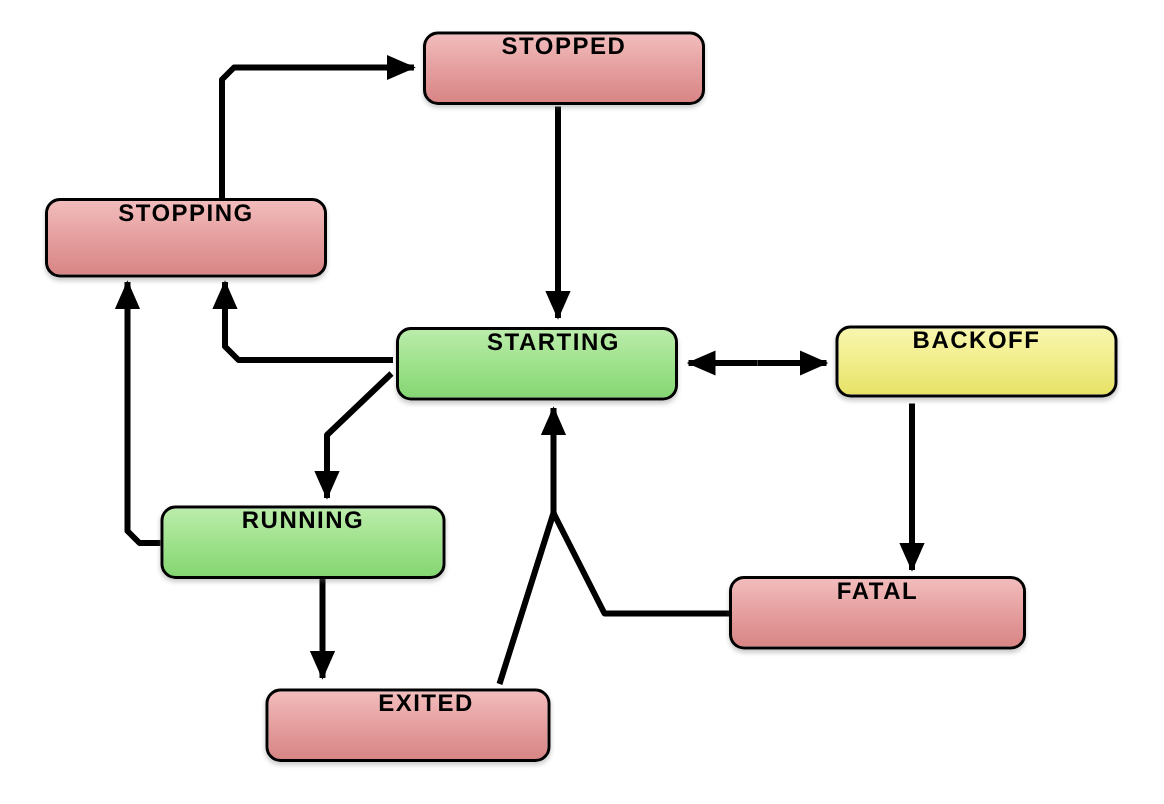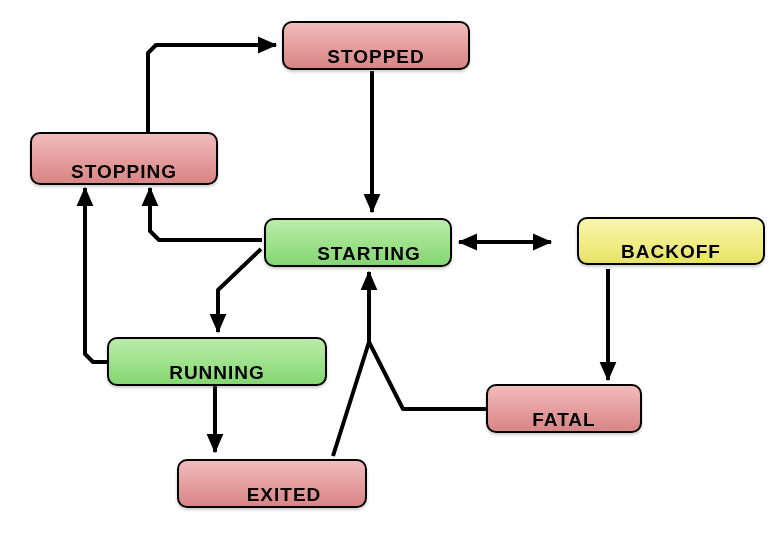--- a/index.html
+++ b/index.html
@@ -27,43 +27,43 @@
     stroke: #000000;
     stroke-width: 4;
     stroke-linejoin: round;
   }
   .state {
     position: absolute;
     box-sizing: border-box;
     border: 2.5px solid #000000;
     border-radius: 10px;
     display: flex;
-    align-items: flex-end;
+    align-items: flex-start;
     justify-content: center;
     font-weight: 700;
-    font-size: 19px;
+    font-size: 16px;
     letter-spacing: 1px;
     color: #000000;
     box-shadow: 0 2px 3px rgba(110,110,110,0.35);
   }
   .state.pink {
     background: linear-gradient(180deg, #f2bcbc 0%, #e49c9c 55%, #d88585 100%);
   }
   .state.green {
     background: linear-gradient(180deg, #baecaa 0%, #9ce189 55%, #85d673 100%);
   }
   .state.yellow {
     background: linear-gradient(180deg, #f8f6ae 0%, #f0ec86 55%, #e7e266 100%);
   }
   .pos-stopped  { left: 282px; top: 21px;  width: 188px; height: 49px; }
   .pos-stopping { left: 30px;  top: 132px; width: 188px; height: 53px; }
   .pos-starting { left: 264px; top: 218px; width: 188px; height: 49px; padding-left: 22px; }
-  .pos-backoff  { left: 557px; top: 217px; width: 188px; height: 48px; margin-left: 20px; }
-  .pos-running  { left: 107px; top: 337px; width: 220px; height: 49px; }
-  .pos-fatal    { left: 486px; top: 384px; width: 156px; height: 49px; }
+  .pos-backoff  { left: 557px; top: 217px; width: 188px; height: 48px; }
+  .pos-running  { left: 107px; top: 337px; width: 190px; height: 49px; }
+  .pos-fatal    { left: 486px; top: 384px; width: 198px; height: 49px; }
   .pos-exited   { left: 177px; top: 459px; width: 190px; height: 49px; padding-left: 24px; }
 </style>
 </head>
 <body>
 
 <div class="canvas">
 
   <svg class="edges-svg" viewBox="0 0 776 536" xmlns="http://www.w3.org/2000/svg">
     <defs>
       <marker id="arrow" viewBox="0 0 10 10" refX="9" refY="5" markerWidth="5" markerHeight="5" orient="auto">

